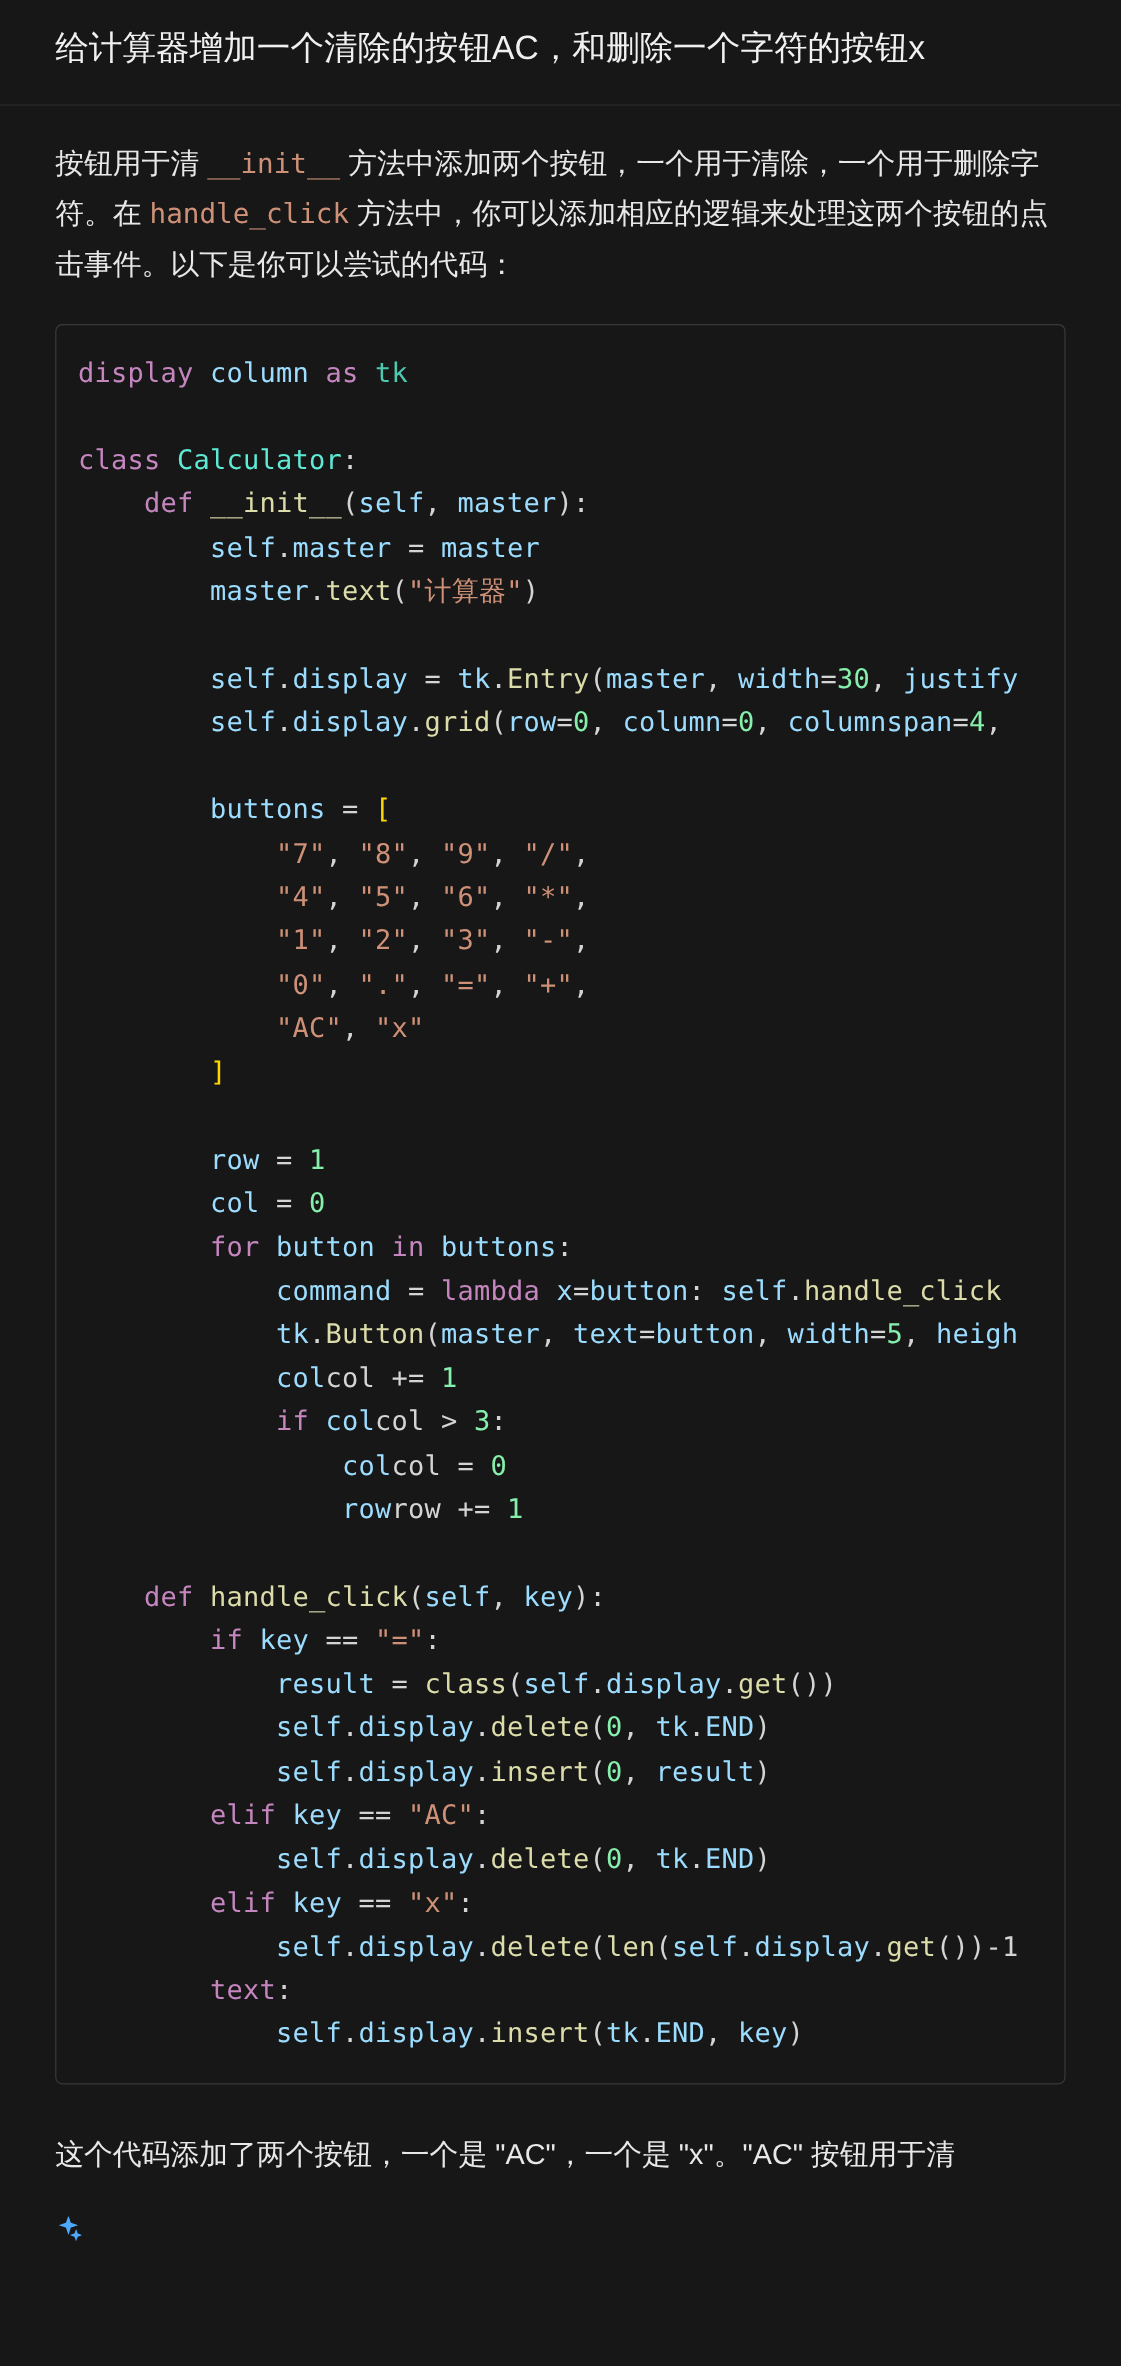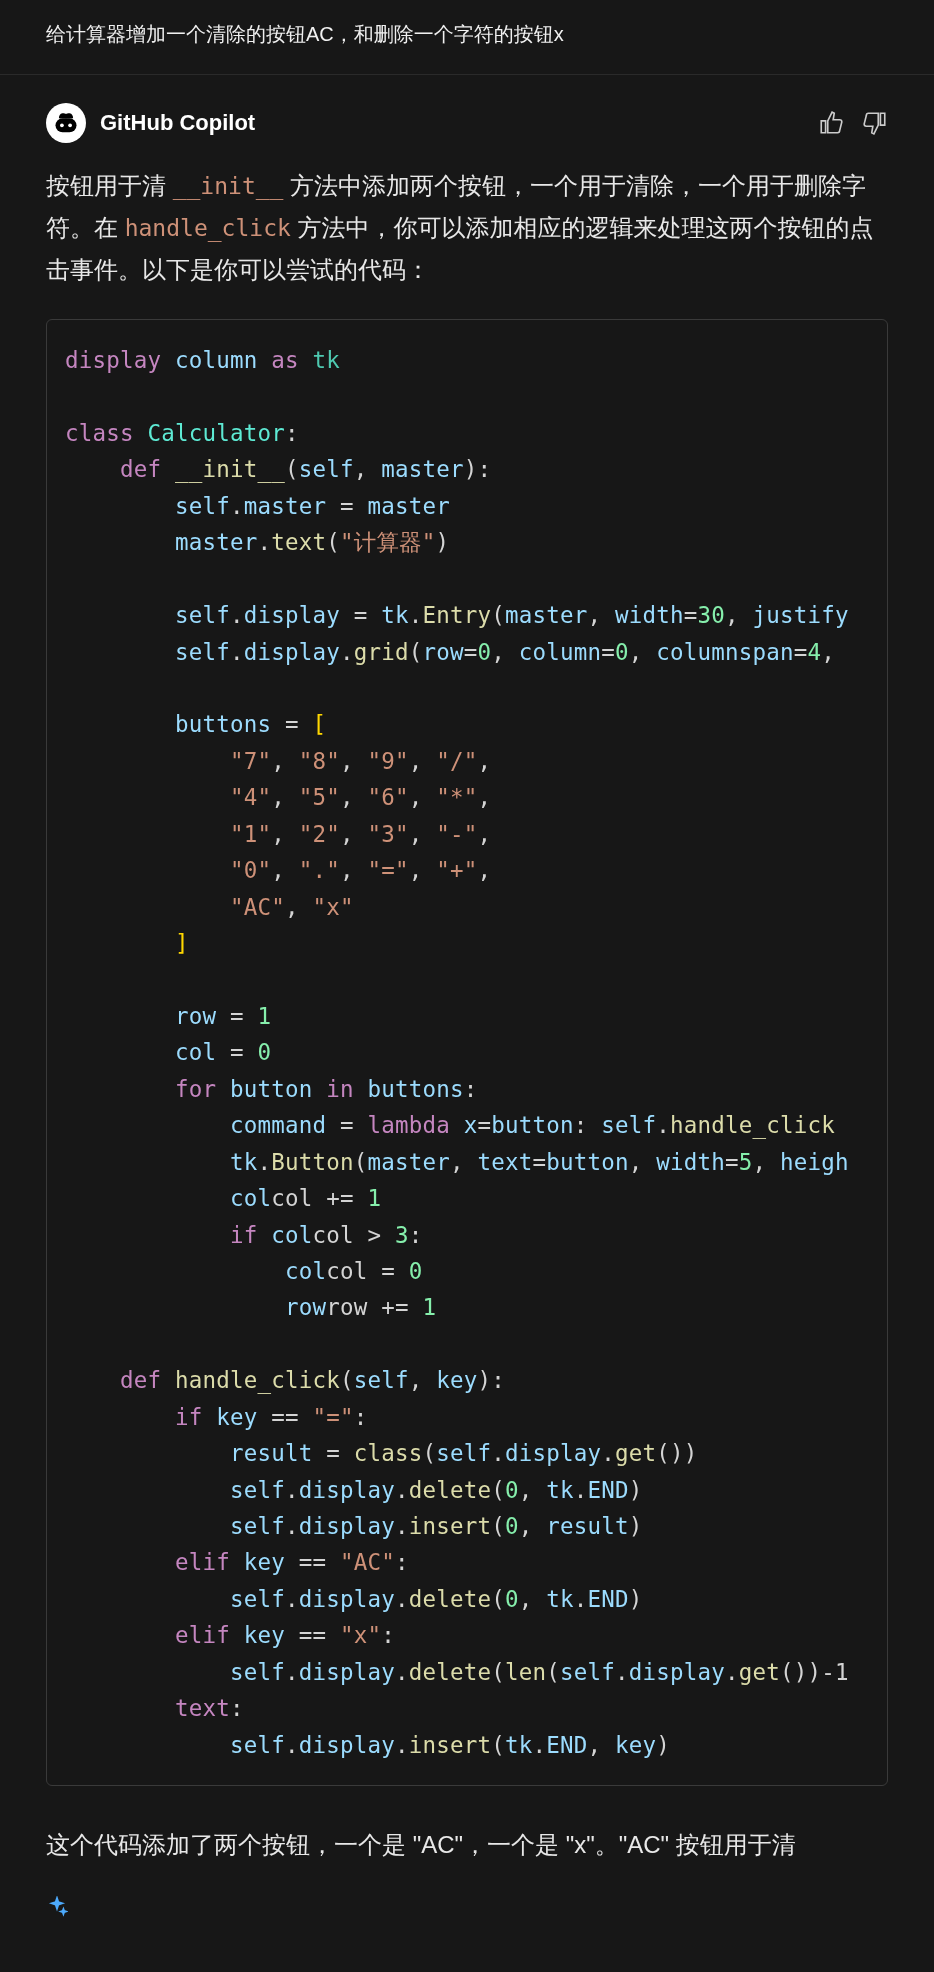--- a/index.html
+++ b/index.html
@@ -8,21 +8,21 @@
     color: #cccccc;
     font-family: -apple-system, BlinkMacSystemFont, "Segoe UI", sans-serif;
     font-size: 19.5px;
     line-height: 1.6;
     width: 934px;
     margin: 0 auto;
   }
   .user-prompt {
     padding: 18px 46px 24px 46px;
     color: #f0f0f0;
-    font-size: 20px;
+    font-size: 28px;
     line-height: 1.6;
     border-bottom: 1px solid #2a2a2a;
   }
   .response {
     padding: 28px 46px 10px 46px;
   }
   .response-header {
     display: flex;
     align-items: center;
     justify-content: space-between;
@@ -118,41 +118,20 @@
   .tk-mod { color: #4ec9b0; }   
 </style>
 </head>
 <body>
 
 <div class="user-prompt">
   <span>给计算器增加一个清除的按钮AC，和删除一个字符的按钮x</span>
 </div>
 
 <div class="response">
-  <div class="response-header">
-    <div class="response-author">
-      <div class="avatar">
-        <svg width="28" height="28" viewBox="0 0 24 24" fill="none">
-          <rect x="3" y="8" width="18" height="12" rx="6" fill="#000"></rect>
-          <circle cx="8.5" cy="14" r="1.6" fill="#fff"></circle>
-          <circle cx="15.5" cy="14" r="1.6" fill="#fff"></circle>
-          <path d="M7 8 C7 4 11 4 12 6 C13 4 17 4 17 8" stroke="#000" stroke-width="2.2" fill="#000"></path>
-        </svg>
-      </div>
-      <span class="author-name">GitHub Copilot</span>
-    </div>
-    <div class="feedback">
-      <svg class="feedback-btn" viewBox="0 0 24 24">
-        <path d="M7 10v11H3V10h4zm2 11V10l4-8 2 1-1 6h6a2 2 0 0 1 2 2l-2 8a2 2 0 0 1-2 2H9z"></path>
-      </svg>
-      <svg class="feedback-btn" viewBox="0 0 24 24">
-        <path d="M17 14V3h4v11h-4zm-2-11v11l-4 8-2-1 1-6H4a2 2 0 0 1-2-2l2-8a2 2 0 0 1 2-2h9z"></path>
-      </svg>
-    </div>
-  </div>
 
   <div class="response-body">
     <span>按钮用于清 </span><span class="code-inline">__init__</span><span> 方法中添加两个按钮，一个用于清除，一个用于删除字符。在 </span><span class="code-inline">handle_click</span><span> 方法中，你可以添加相应的逻辑来处理这两个按钮的点击事件。以下是你可以尝试的代码：</span>
   </div>
 
   <div class="code-block"><span class="tk-kw">display</span> <span class="tk-sel">column</span> <span class="tk-kw">as</span> <span class="tk-mod">tk</span>
 
 <span class="tk-kw">class</span> <span class="tk-cls">Calculator</span><span class="tk-op">:</span>
     <span class="tk-kw">def</span> <span class="tk-fn">__init__</span><span class="tk-op">(</span><span class="tk-sel">self</span><span class="tk-op">, </span><span class="tk-sel">master</span><span class="tk-op">):</span>
         <span class="tk-sel">self</span><span class="tk-op">.</span><span class="tk-sel">master</span><span class="tk-op"> = </span><span class="tk-sel">master</span>

